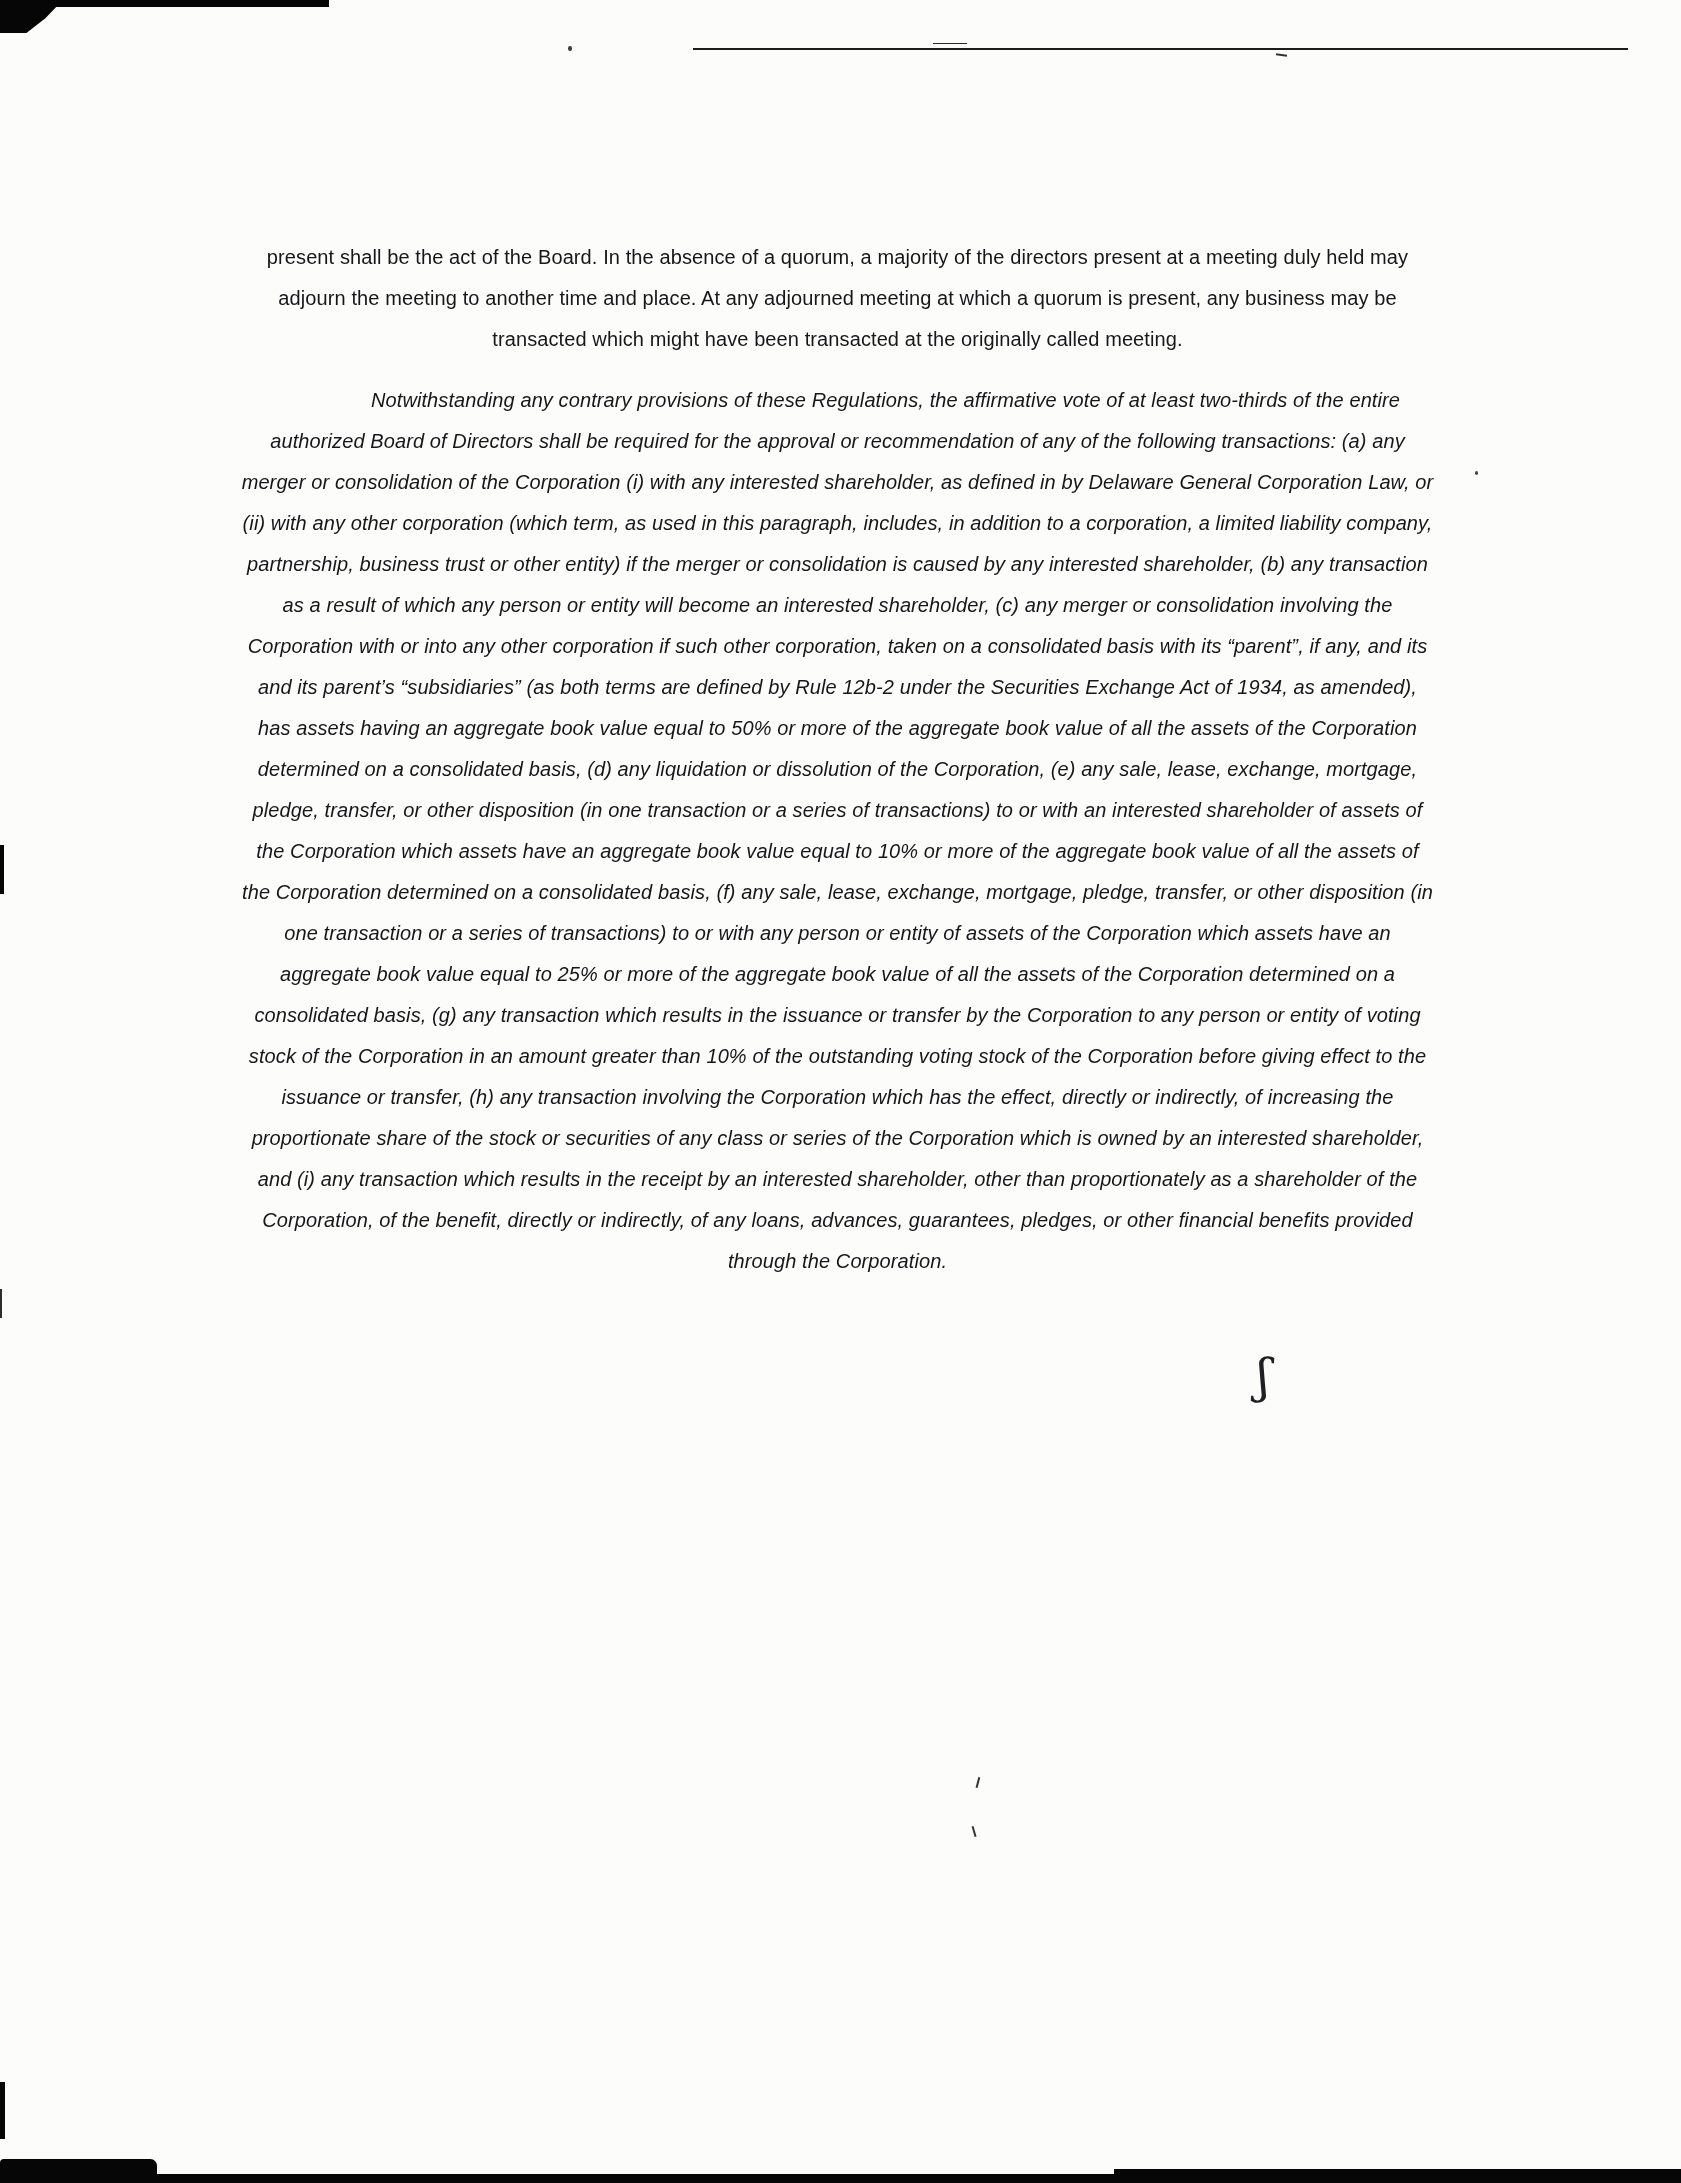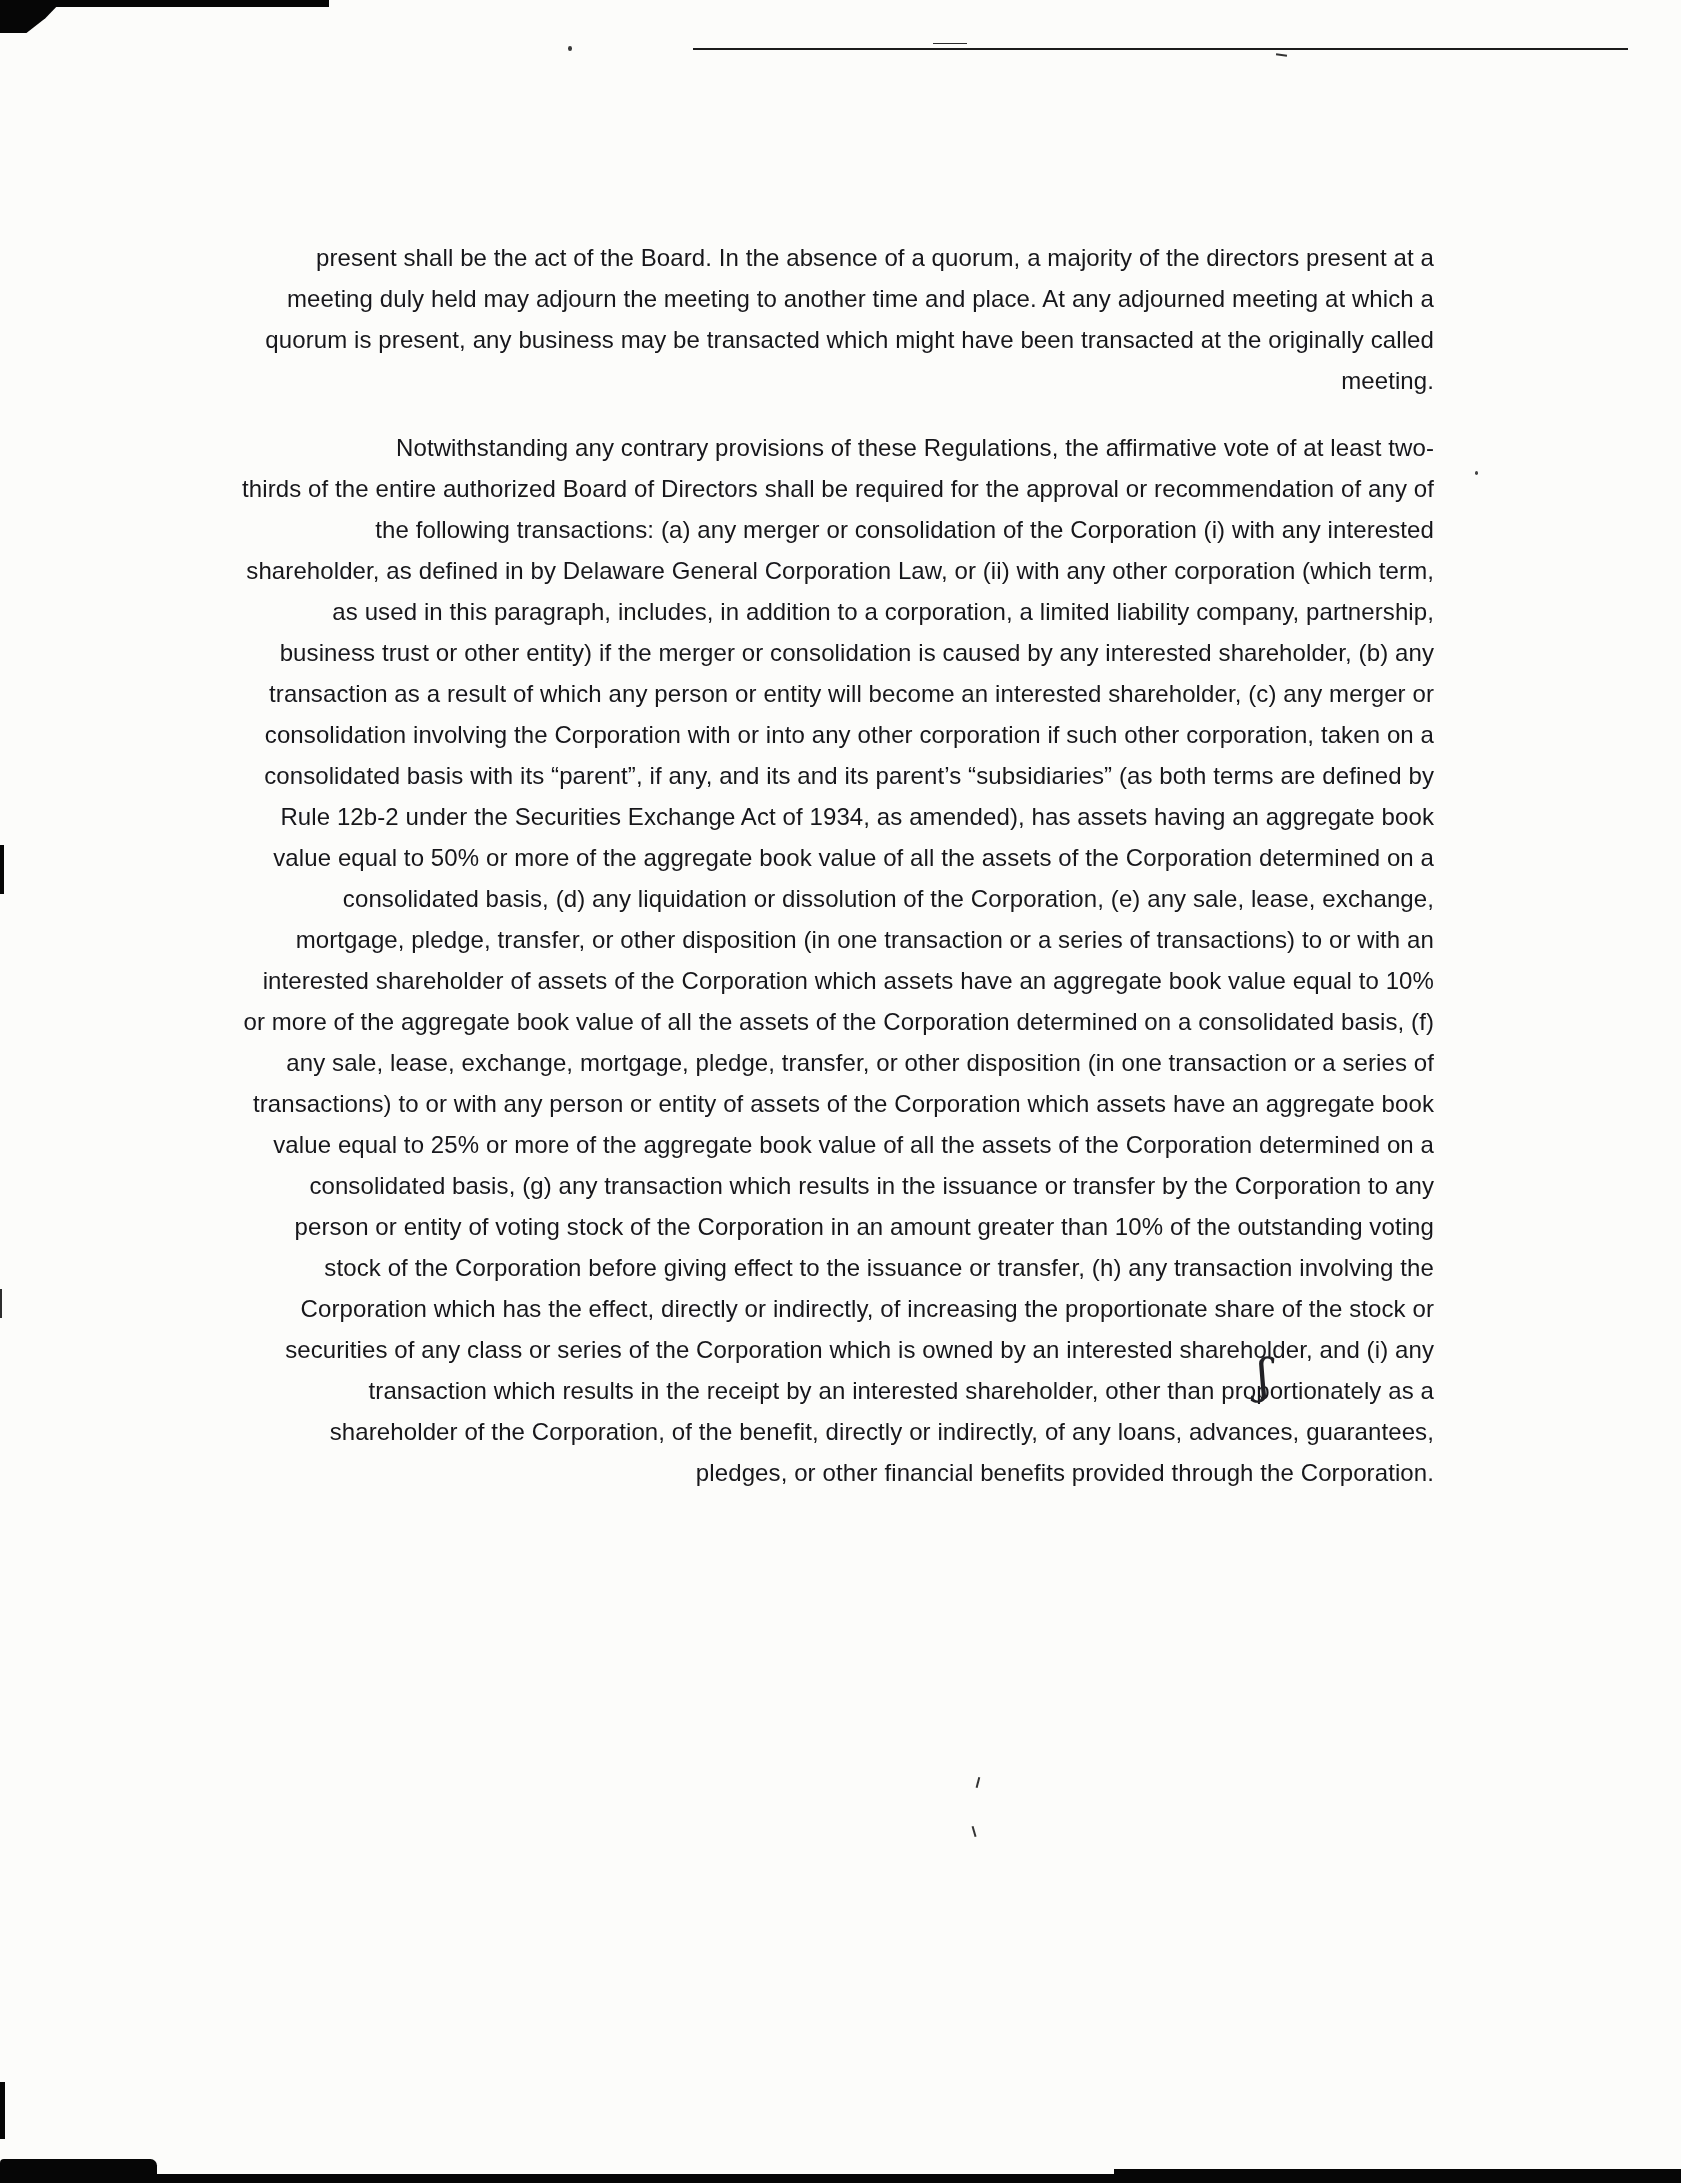--- a/index.html
+++ b/index.html
@@ -22,32 +22,33 @@
   .page {
     position: absolute;
     inset: 0;
   }
   .text-block {
     position: absolute;
     left: 241px;
     top: 237px;
     width: 1193px;
     color: var(--ink);
-    font-size: 24px;
+    font-size: 20px;
     line-height: 41px;
     font-weight: 500;
     letter-spacing: 0.1px;
-    text-align: right;
+    text-align: center;
   }
   .text-block p {
     margin: 0;
   }
   .text-block p.indented {
-    margin-top: 26px;
+    margin-top: 20px;
     text-indent: 96px;
+    font-style: italic;
   }
   
   .artifact {
     position: absolute;
     background: var(--scan_black);
   }
   .blob-top-left {
     left: 0; top: 0; width: 63px; height: 33px;
     clip-path: polygon(0 0, 100% 0, 72% 55%, 42% 100%, 0 100%);
   }

